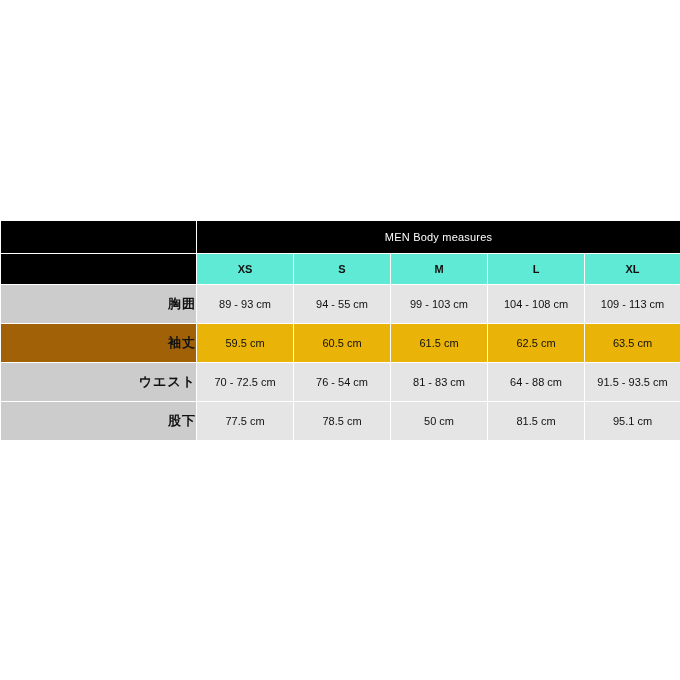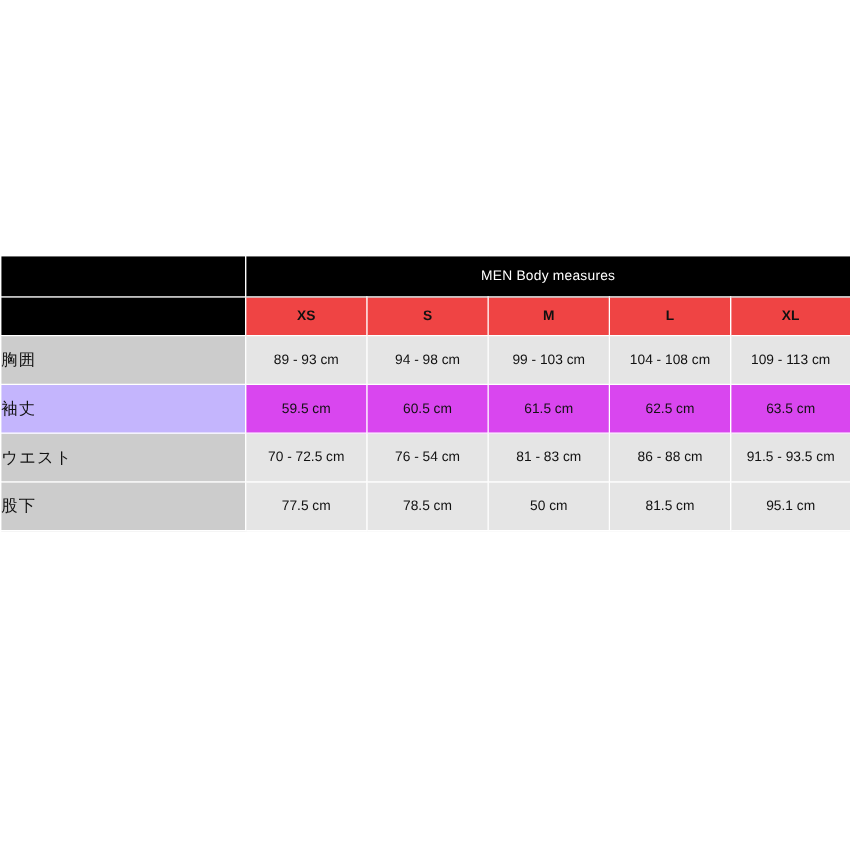--- a/index.html
+++ b/index.html
@@ -11,21 +11,21 @@
     width: 680px;
     height: 680px;
     font-family: "Liberation Sans", sans-serif;
     color: #111111;
     position: relative;
     overflow: hidden;
   }
   #size-chart {
     position: absolute;
     left: 0;
-    top: 204px;
+    top: 220px;
     width: 680px;
   }
   table.chart {
     border-collapse: collapse;
     width: 680px;
     table-layout: fixed;
   }
   table.chart td, table.chart th {
     border: 1px solid #ffffff;
     padding: 0;
@@ -45,52 +45,52 @@
     text-align: center;
     height: 32px;
     letter-spacing: 0.2px;
   }
   
   .size-corner {
     background: #000000;
     height: 30px;
   }
   .size-cell {
-    background: #ef4444;
+    background: #5eead4;
     color: #111111;
     font-size: 11px;
     font-weight: bold;
     text-align: center;
     height: 30px;
     border: 1px solid #d9d9d9;
   }
   
   .row-label {
     background: #cccccc;
     color: #111111;
     font-size: 13px;
-    font-weight: normal;
-    text-align: left;
+    font-weight: bold;
+    text-align: right;
     height: 38px;
     border: 1px solid #ffffff;
     letter-spacing: 1px;
   }
   .row-label.alt {
-    background: #c4b5fd;
+    background: #a16207;
   }
   .val-cell {
     background: #e5e5e5;
     color: #111111;
     font-size: 11px;
     text-align: center;
     height: 38px;
     border: 1px solid #d9d9d9;
   }
   .val-cell.alt {
-    background: #d946ef;
+    background: #eab308;
   }
 </style>
 </head>
 <body>
 
 <div id="size-chart">
   <table class="chart">
     <colgroup>
       <col style="width:196px">
       <col style="width:97px">
@@ -109,41 +109,41 @@
         <td class="size-cell">XS</td>
         <td class="size-cell">S</td>
         <td class="size-cell">M</td>
         <td class="size-cell">L</td>
         <td class="size-cell">XL</td>
       </tr>
 
       <tr>
         <td class="row-label">胸囲</td>
         <td class="val-cell">89 - 93 cm</td>
-        <td class="val-cell">94 - 98 cm</td>
+        <td class="val-cell">94 - 55 cm</td>
         <td class="val-cell">99 - 103 cm</td>
         <td class="val-cell">104 - 108 cm</td>
         <td class="val-cell">109 - 113 cm</td>
       </tr>
 
       <tr>
         <td class="row-label alt">袖丈</td>
         <td class="val-cell alt">59.5 cm</td>
         <td class="val-cell alt">60.5 cm</td>
         <td class="val-cell alt">61.5 cm</td>
         <td class="val-cell alt">62.5 cm</td>
         <td class="val-cell alt">63.5 cm</td>
       </tr>
 
       <tr>
         <td class="row-label">ウエスト</td>
         <td class="val-cell">70 - 72.5 cm</td>
         <td class="val-cell">76 - 54 cm</td>
         <td class="val-cell">81 - 83 cm</td>
-        <td class="val-cell">86 - 88 cm</td>
+        <td class="val-cell">64 - 88 cm</td>
         <td class="val-cell">91.5 - 93.5 cm</td>
       </tr>
 
 
       <tr>
         <td class="row-label">股下</td>
         <td class="val-cell">77.5 cm</td>
         <td class="val-cell">78.5 cm</td>
         <td class="val-cell">50 cm</td>
         <td class="val-cell">81.5 cm</td>

